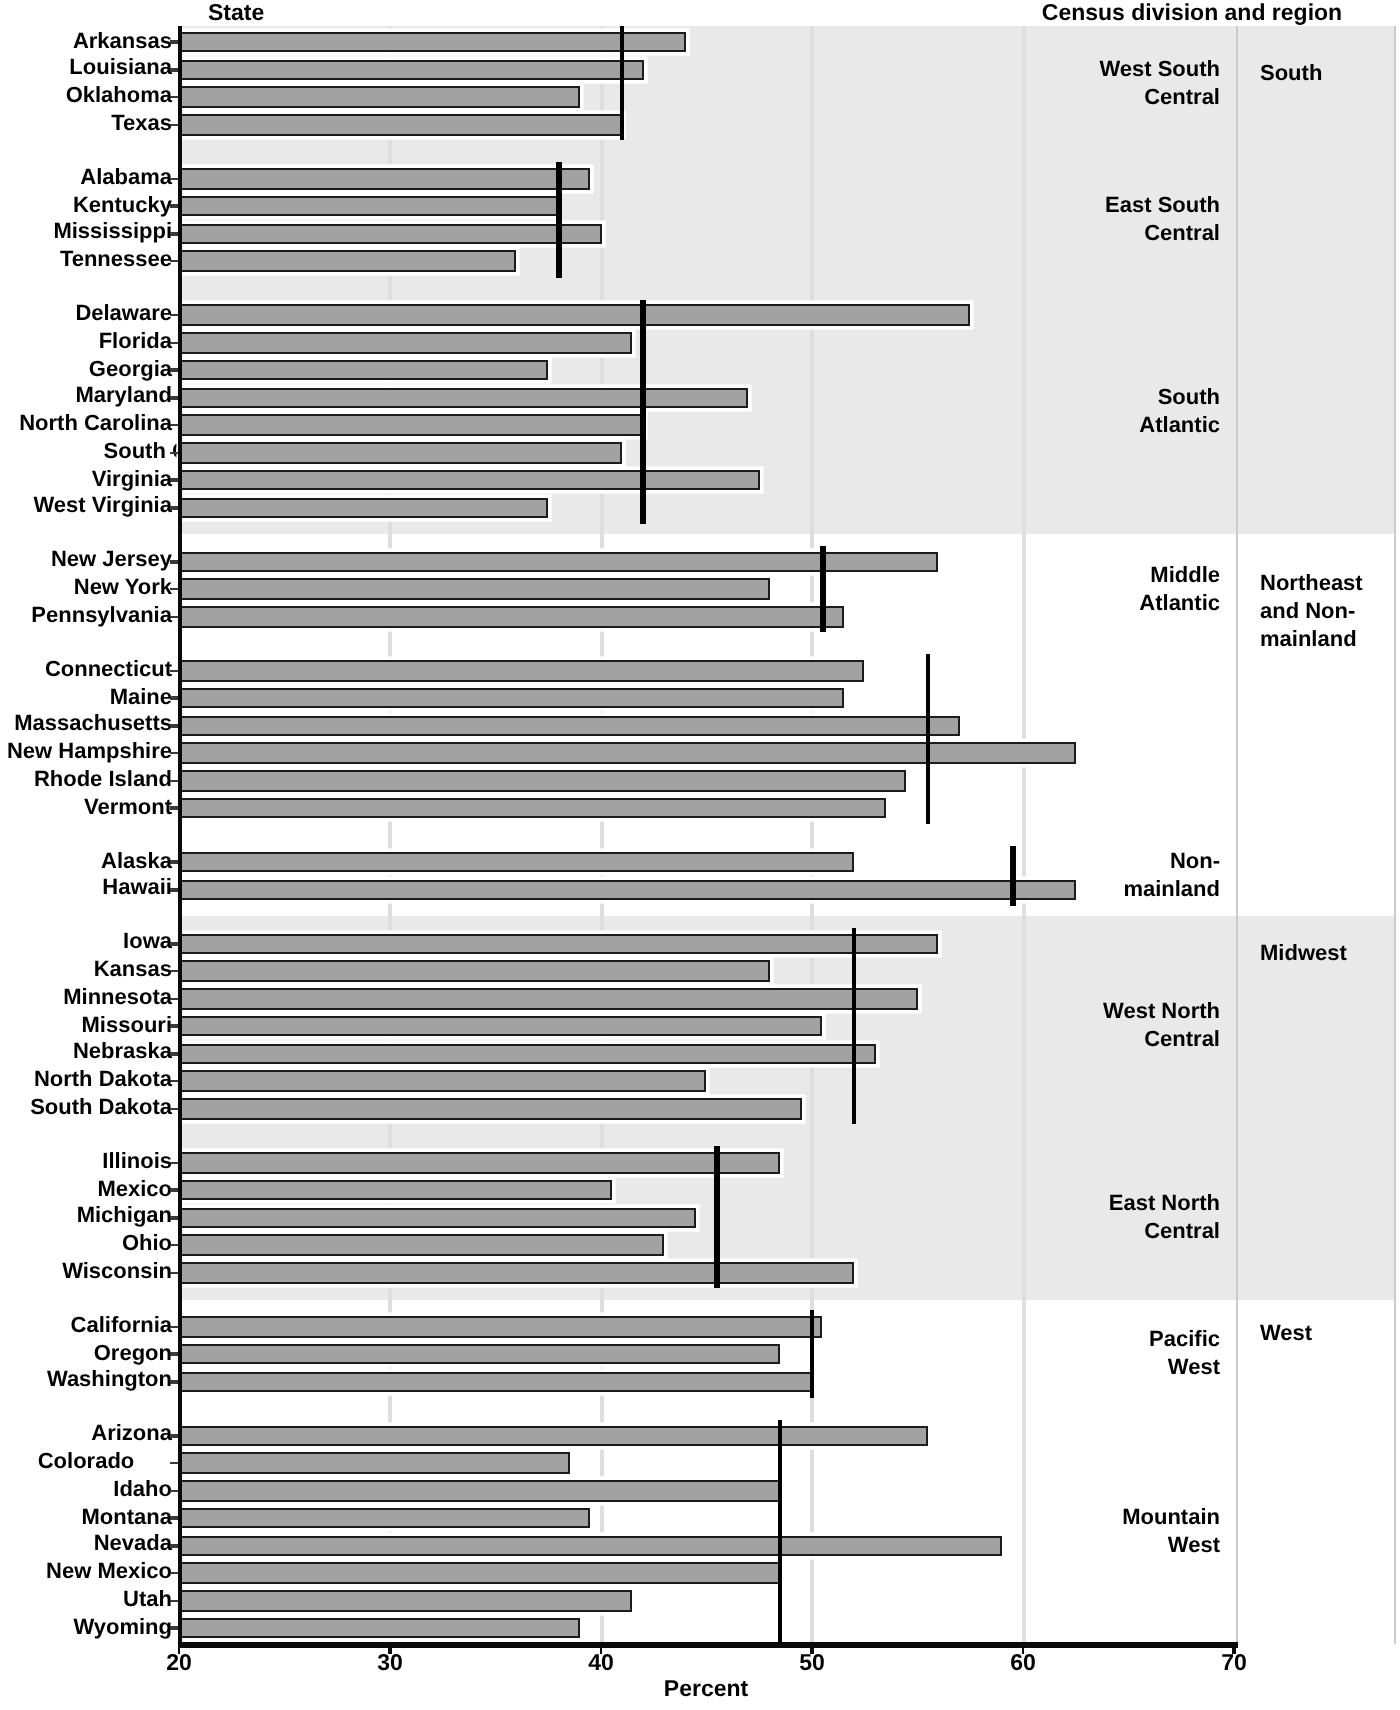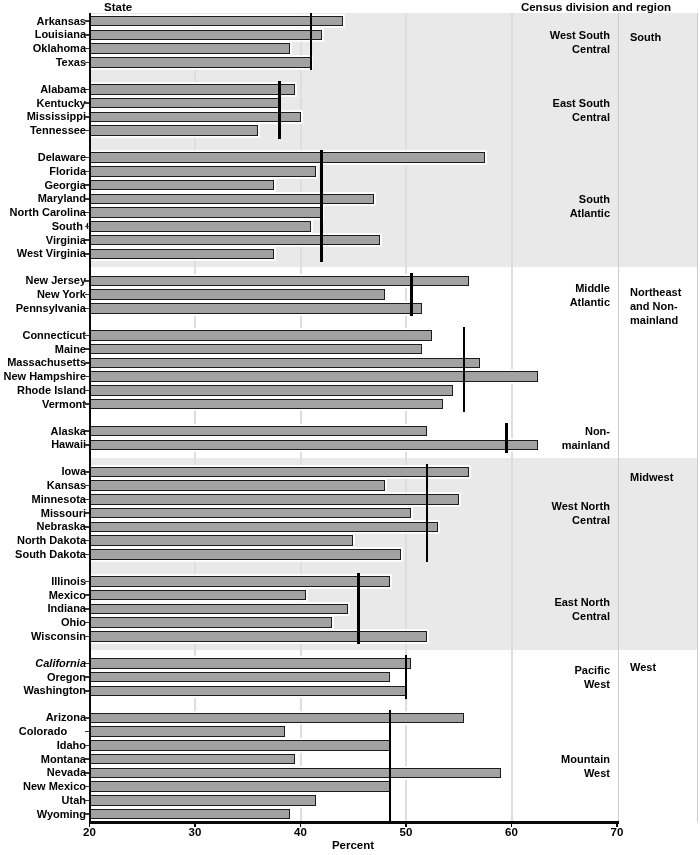--- a/index.html
+++ b/index.html
@@ -138,30 +138,30 @@
     <div class="abs row-tick" style="left: 85px; top: 539.75px; width: 4.5px; height: 1.5px;"></div>
     <div class="abs state-label" style="left: 0px; top: 547.75px; width: 86px;">South Dakota</div>
     <div class="abs bar" style="left: 89.5px; top: 549px; width: 311.225px; height: 10.5px; background: rgb(162, 162, 162); border-color: rgb(28, 28, 28);"></div>
     <div class="abs row-tick" style="left: 85px; top: 553.5px; width: 4.5px; height: 1.5px;"></div>
     <div class="abs state-label" style="left: 0px; top: 574.75px; width: 86px;">Illinois</div>
     <div class="abs bar" style="left: 89.5px; top: 576px; width: 300.675px; height: 10.5px; background: rgb(162, 162, 162); border-color: rgb(28, 28, 28);"></div>
     <div class="abs row-tick" style="left: 85px; top: 580.5px; width: 4.5px; height: 1.5px;"></div>
     <div class="abs state-label" style="left: 0px; top: 588.5px; width: 86px;">Mexico</div>
     <div class="abs bar" style="left: 89.5px; top: 589.75px; width: 216.275px; height: 10.5px; background: rgb(162, 162, 162); border-color: rgb(28, 28, 28);"></div>
     <div class="abs row-tick" style="left: 85px; top: 594.25px; width: 4.5px; height: 1.5px;"></div>
-    <div class="abs state-label" style="left: 0px; top: 602.25px; width: 86px;">Indiana</div>
+    <div class="abs state-label" style="left: 0px; top: 602.25px; width: 86px;">Michigan</div>
     <div class="abs bar" style="left: 89.5px; top: 603.5px; width: 258.475px; height: 10.5px; background: rgb(162, 162, 162); border-color: rgb(28, 28, 28);"></div>
     <div class="abs row-tick" style="left: 85px; top: 608px; width: 4.5px; height: 1.5px;"></div>
     <div class="abs state-label" style="left: 0px; top: 616px; width: 86px;">Ohio</div>
     <div class="abs bar" style="left: 89.5px; top: 617.25px; width: 242.65px; height: 10.5px; background: rgb(162, 162, 162); border-color: rgb(28, 28, 28);"></div>
     <div class="abs row-tick" style="left: 85px; top: 621.75px; width: 4.5px; height: 1.5px;"></div>
     <div class="abs state-label" style="left: 0px; top: 629.75px; width: 86px;">Wisconsin</div>
     <div class="abs bar" style="left: 89.5px; top: 631px; width: 337.6px; height: 10.5px; background: rgb(162, 162, 162); border-color: rgb(28, 28, 28);"></div>
     <div class="abs row-tick" style="left: 85px; top: 635.5px; width: 4.5px; height: 1.5px;"></div>
-    <div class="abs state-label" style="left: 0px; top: 656.75px; width: 86px; font-style: italic;">California</div>
+    <div class="abs state-label" style="left: 0px; top: 656.75px; width: 86px;">California</div>
     <div class="abs bar" style="left: 89.5px; top: 658px; width: 321.775px; height: 10.5px; background: rgb(162, 162, 162); border-color: rgb(28, 28, 28);"></div>
     <div class="abs row-tick" style="left: 85px; top: 662.5px; width: 4.5px; height: 1.5px;"></div>
     <div class="abs state-label" style="left: 0px; top: 670.5px; width: 86px;">Oregon</div>
     <div class="abs bar" style="left: 89.5px; top: 671.75px; width: 300.675px; height: 10.5px; background: rgb(162, 162, 162); border-color: rgb(28, 28, 28);"></div>
     <div class="abs row-tick" style="left: 85px; top: 676.25px; width: 4.5px; height: 1.5px;"></div>
     <div class="abs state-label" style="left: 0px; top: 684.25px; width: 86px;">Washington</div>
     <div class="abs bar" style="left: 89.5px; top: 685.5px; width: 316.5px; height: 10.5px; background: rgb(162, 162, 162); border-color: rgb(28, 28, 28);"></div>
     <div class="abs row-tick" style="left: 85px; top: 690px; width: 4.5px; height: 1.5px;"></div>
     <div class="abs state-label" style="left: 0px; top: 711.25px; width: 86px;">Arizona</div>
     <div class="abs bar" style="left: 89.5px; top: 712.5px; width: 374.525px; height: 10.5px; background: rgb(162, 162, 162); border-color: rgb(28, 28, 28);"></div>

